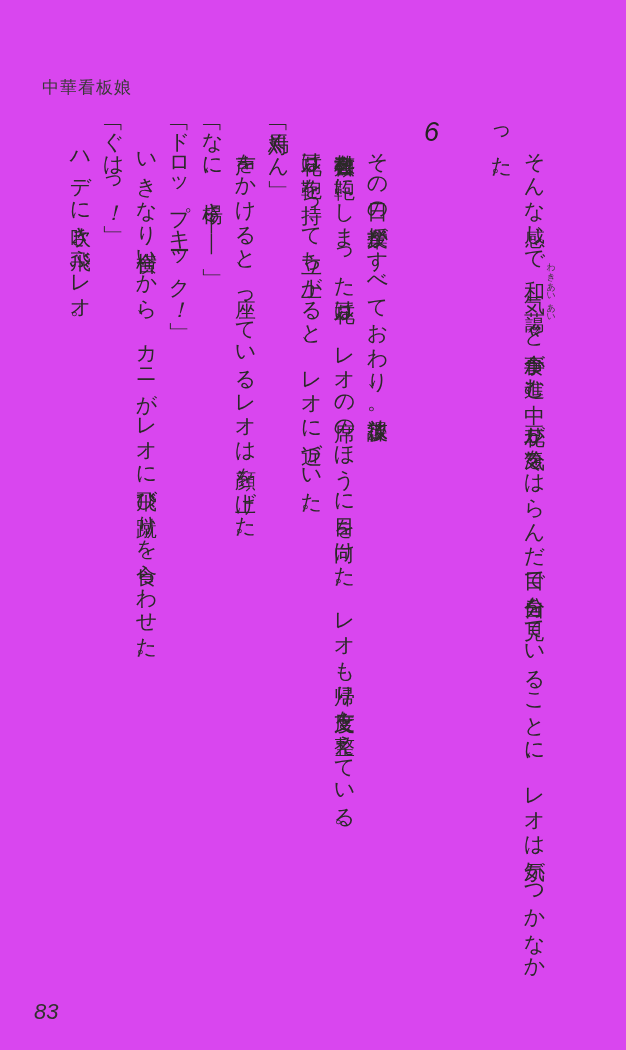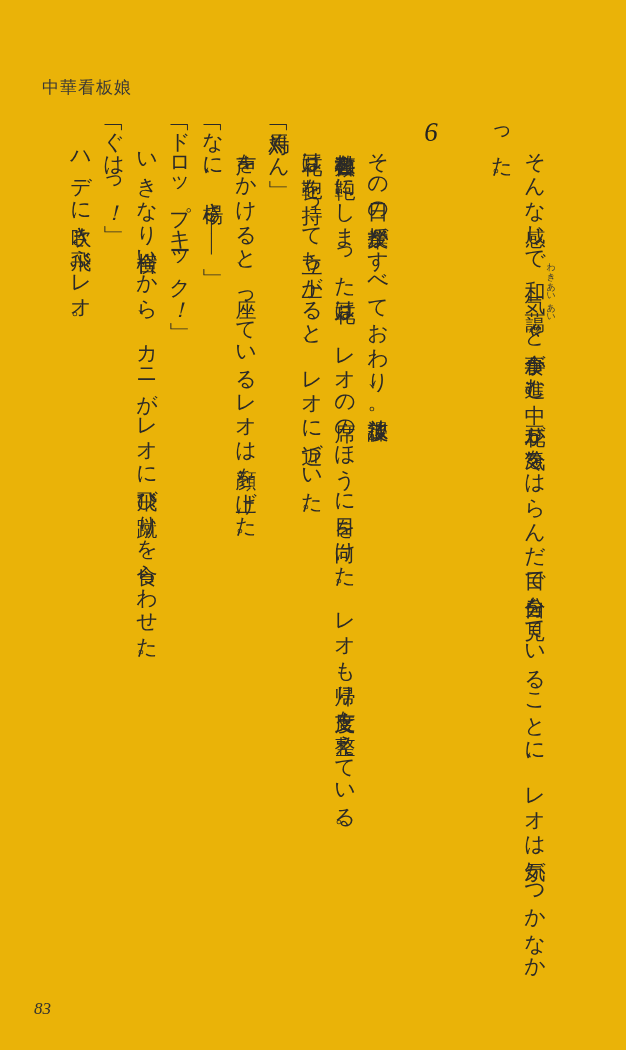--- a/index.html
+++ b/index.html
@@ -5,23 +5,23 @@
   html, body {
     margin: 0;
     padding: 0;
     background: #e8e8e8;
   }
   .page {
     position: relative;
     width: 626px;
     height: 1050px;
     margin: 0 auto;
-    background: #eab308;
+    background: #d946ef;
     overflow: hidden;
-    font-family: Liberation Serif, serif;
+    font-family: Liberation Sans, sans-serif;
     color: #2b2a28;
   }
   .running-head {
     position: absolute;
     left: 42px;
     top: 76px;
     font-size: 17px;
     letter-spacing: 1px;
     color: #3a3937;
     white-space: nowrap;
@@ -60,21 +60,21 @@
     letter-spacing: 0;
     color: #3a3937;
   }
   .em-italic {
     font-style: italic;
   }
   .folio {
     position: absolute;
     left: 34px;
     top: 999px;
-    font-size: 17px;
+    font-size: 22px;
     font-style: italic;
     color: #33322f;
   }
 </style>
 </head>
 <body>
 
 <div class="page">
   <div class="running-head">中華看板娘</div>
 

